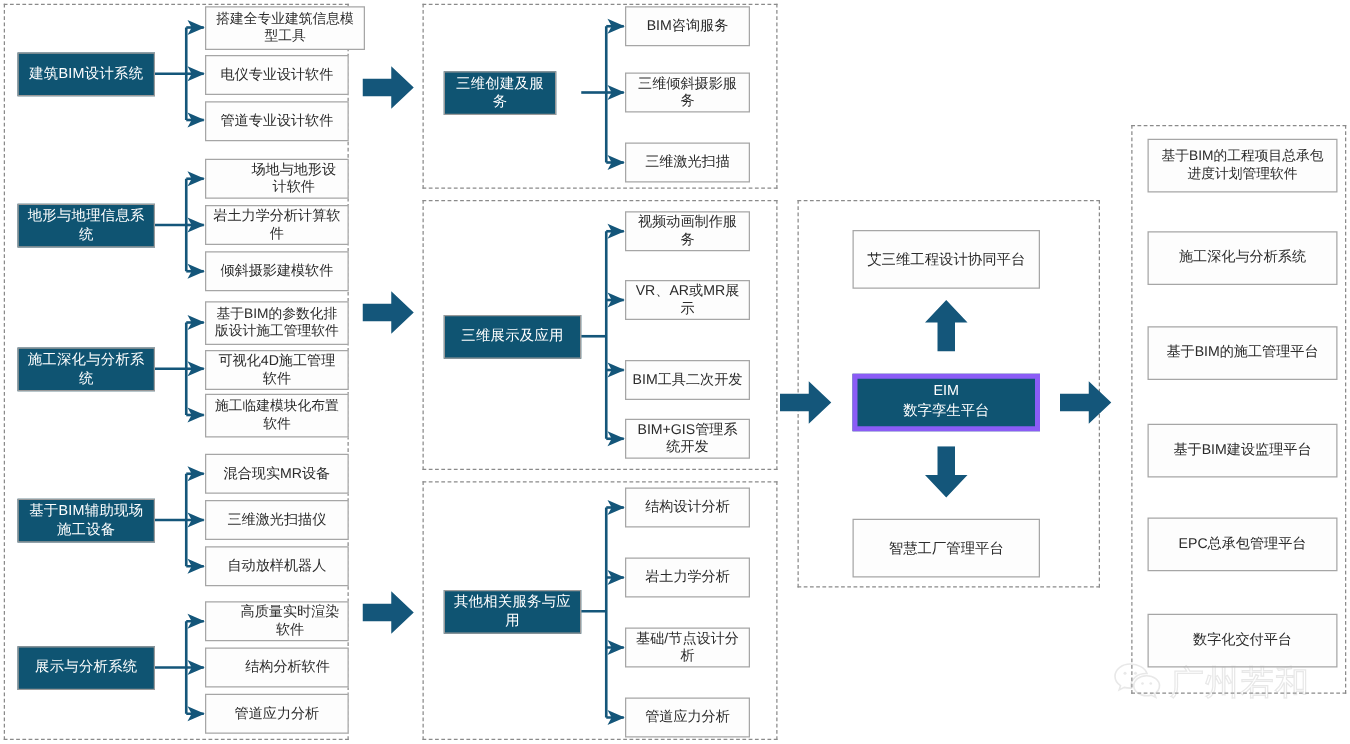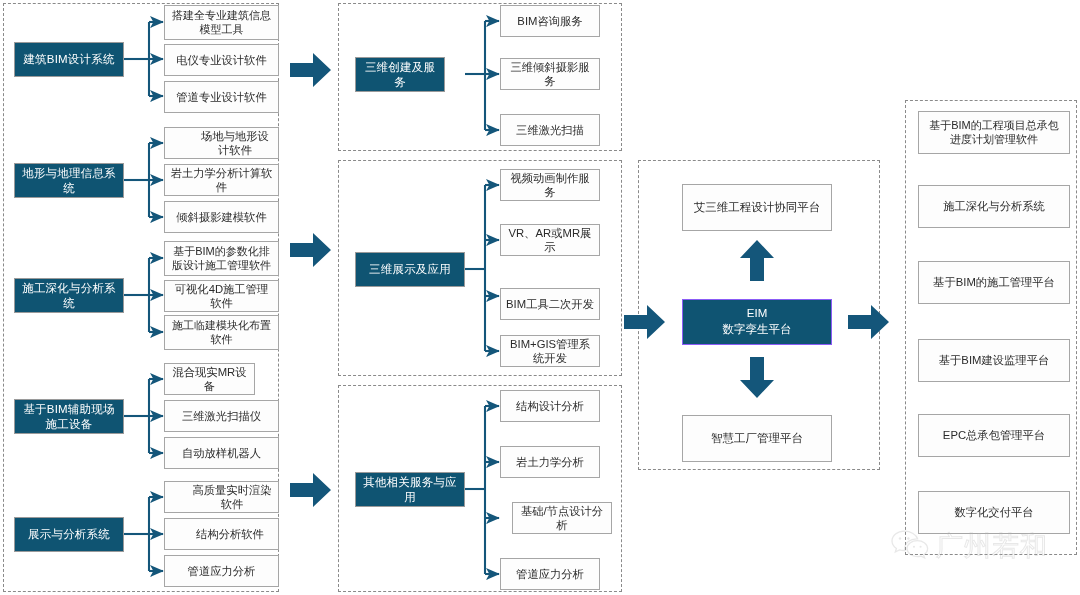--- a/index.html
+++ b/index.html
@@ -60,21 +60,21 @@
     background:#fdfdfd;
     border:1px solid #a6a6a6;
     box-sizing:border-box;
     color:#2b2b2b;
     font-size:11.5px;
     display:flex;align-items:center;justify-content:center;text-align:center;
   }
   .eim-box{
     position:absolute;
     background:#0f5472;
-    border:1px solid #8b5cf6;
+    border:4px solid #8b5cf6;
     box-sizing:border-box;
     color:#ffffff;
     font-size:11.5px;
     line-height:1.35;
     display:flex;align-items:center;justify-content:center;text-align:center;
     white-space:pre-line;
   }
 
   
   .wires{position:absolute;left:0;top:0;width:1080px;height:595px;pointer-events:none;}
@@ -167,36 +167,36 @@
       <path d="M465,489 L485,489"></path>
       <path d="M485,406 L485,574"></path>
       <path d="M485,406 L499,406" marker-end="url(#ah)"></path>
       <path d="M485,462 L499,462" marker-end="url(#ah)"></path>
       <path d="M485,518 L499,518" marker-end="url(#ah)"></path>
       <path d="M485,574 L499,574" marker-end="url(#ah)"></path>
     </g>
   </svg>
 
   <div class="cat-box" style="left:14px;top:42px;width:110px;height:35px;">建筑BIM设计系统</div>
-  <div class="leaf-box tall" style="left:164px;top:5px;width:115px;height:35px;">搭建全专业建筑信息模型工具</div>
+  <div class="leaf-box tall" style="left:164px;top:5px;width:128px;height:35px;">搭建全专业建筑信息模型工具</div>
   <div class="leaf-box" style="left:164px;top:44px;width:115px;height:32px;">电仪专业设计软件</div>
   <div class="leaf-box" style="left:164px;top:81px;width:115px;height:32px;">管道专业设计软件</div>
 
   <div class="cat-box" style="left:14px;top:163px;width:110px;height:35px;">地形与地理信息系统</div>
   <div class="leaf-box" style="left:164px;top:127px;width:115px;height:32px;padding-left:32px;">场地与地形设计软件</div>
   <div class="leaf-box" style="left:164px;top:164px;width:115px;height:32px;">岩土力学分析计算软件</div>
   <div class="leaf-box" style="left:164px;top:201px;width:115px;height:32px;">倾斜摄影建模软件</div>
 
   <div class="cat-box" style="left:14px;top:278px;width:110px;height:35px;">施工深化与分析系统</div>
   <div class="leaf-box tall" style="left:164px;top:241px;width:115px;height:35px;">基于BIM的参数化排版设计施工管理软件</div>
   <div class="leaf-box" style="left:164px;top:280px;width:115px;height:32px;">可视化4D施工管理软件</div>
   <div class="leaf-box tall" style="left:164px;top:315px;width:115px;height:35px;">施工临建模块化布置软件</div>
 
   <div class="cat-box" style="left:14px;top:399px;width:110px;height:35px;">基于BIM辅助现场施工设备</div>
-  <div class="leaf-box" style="left:164px;top:363px;width:91px;height:32px;">混合现实MR设备</div>
+  <div class="leaf-box" style="left:164px;top:363px;width:115px;height:32px;">混合现实MR设备</div>
   <div class="leaf-box" style="left:164px;top:400px;width:115px;height:32px;">三维激光扫描仪</div>
   <div class="leaf-box" style="left:164px;top:437px;width:115px;height:32px;">自动放样机器人</div>
 
   <div class="cat-box" style="left:14px;top:517px;width:110px;height:35px;">展示与分析系统</div>
   <div class="leaf-box" style="left:164px;top:481px;width:115px;height:32px;padding-left:26px;">高质量实时渲染软件</div>
   <div class="leaf-box" style="left:164px;top:518px;width:115px;height:32px;padding-left:22px;">结构分析软件</div>
   <div class="leaf-box" style="left:164px;top:555px;width:115px;height:32px;">管道应力分析</div>
 
   <svg class="big-arrow" style="left:290px;top:50px;" width="42" height="40" viewBox="0 0 42 40" xmlns="http://www.w3.org/2000/svg">
     <path d="M0,13 L23,13 L23,3 L41,20 L23,37 L23,27 L0,27 Z" fill="#14567a"></path>
@@ -215,21 +215,21 @@
 
   <div class="cat-box" style="left:355px;top:252px;width:110px;height:35px;">三维展示及应用</div>
   <div class="leaf-box" style="left:500px;top:169px;width:100px;height:32px;">视频动画制作服务</div>
   <div class="leaf-box" style="left:500px;top:224px;width:100px;height:32px;">VR、AR或MR展示</div>
   <div class="leaf-box" style="left:500px;top:288px;width:100px;height:32px;">BIM工具二次开发</div>
   <div class="leaf-box" style="left:500px;top:335px;width:100px;height:32px;">BIM+GIS管理系统开发</div>
 
   <div class="cat-box" style="left:355px;top:472px;width:110px;height:35px;">其他相关服务与应用</div>
   <div class="leaf-box" style="left:500px;top:390px;width:100px;height:32px;">结构设计分析</div>
   <div class="leaf-box" style="left:500px;top:446px;width:100px;height:32px;">岩土力学分析</div>
-  <div class="leaf-box" style="left:500px;top:502px;width:100px;height:32px;margin-left:12px;">基础/节点设计分析</div>
+  <div class="leaf-box" style="left:500px;top:502px;width:100px;height:32px;">基础/节点设计分析</div>
   <div class="leaf-box" style="left:500px;top:558px;width:100px;height:32px;">管道应力分析</div>
 
   <svg class="big-arrow" style="left:624px;top:302px;" width="42" height="40" viewBox="0 0 42 40" xmlns="http://www.w3.org/2000/svg">
     <path d="M0,13 L23,13 L23,3 L41,20 L23,37 L23,27 L0,27 Z" fill="#14567a"></path>
   </svg>
 
   <div class="plat-box" style="left:682px;top:184px;width:150px;height:47px;">艾三维工程设计协同平台</div>
 
   <svg class="big-arrow" style="left:737px;top:240px;" width="40" height="42" viewBox="0 0 40 42" xmlns="http://www.w3.org/2000/svg">
     <path d="M13,41 L13,18 L3,18 L20,0 L37,18 L27,18 L27,41 Z" fill="#14567a"></path>

